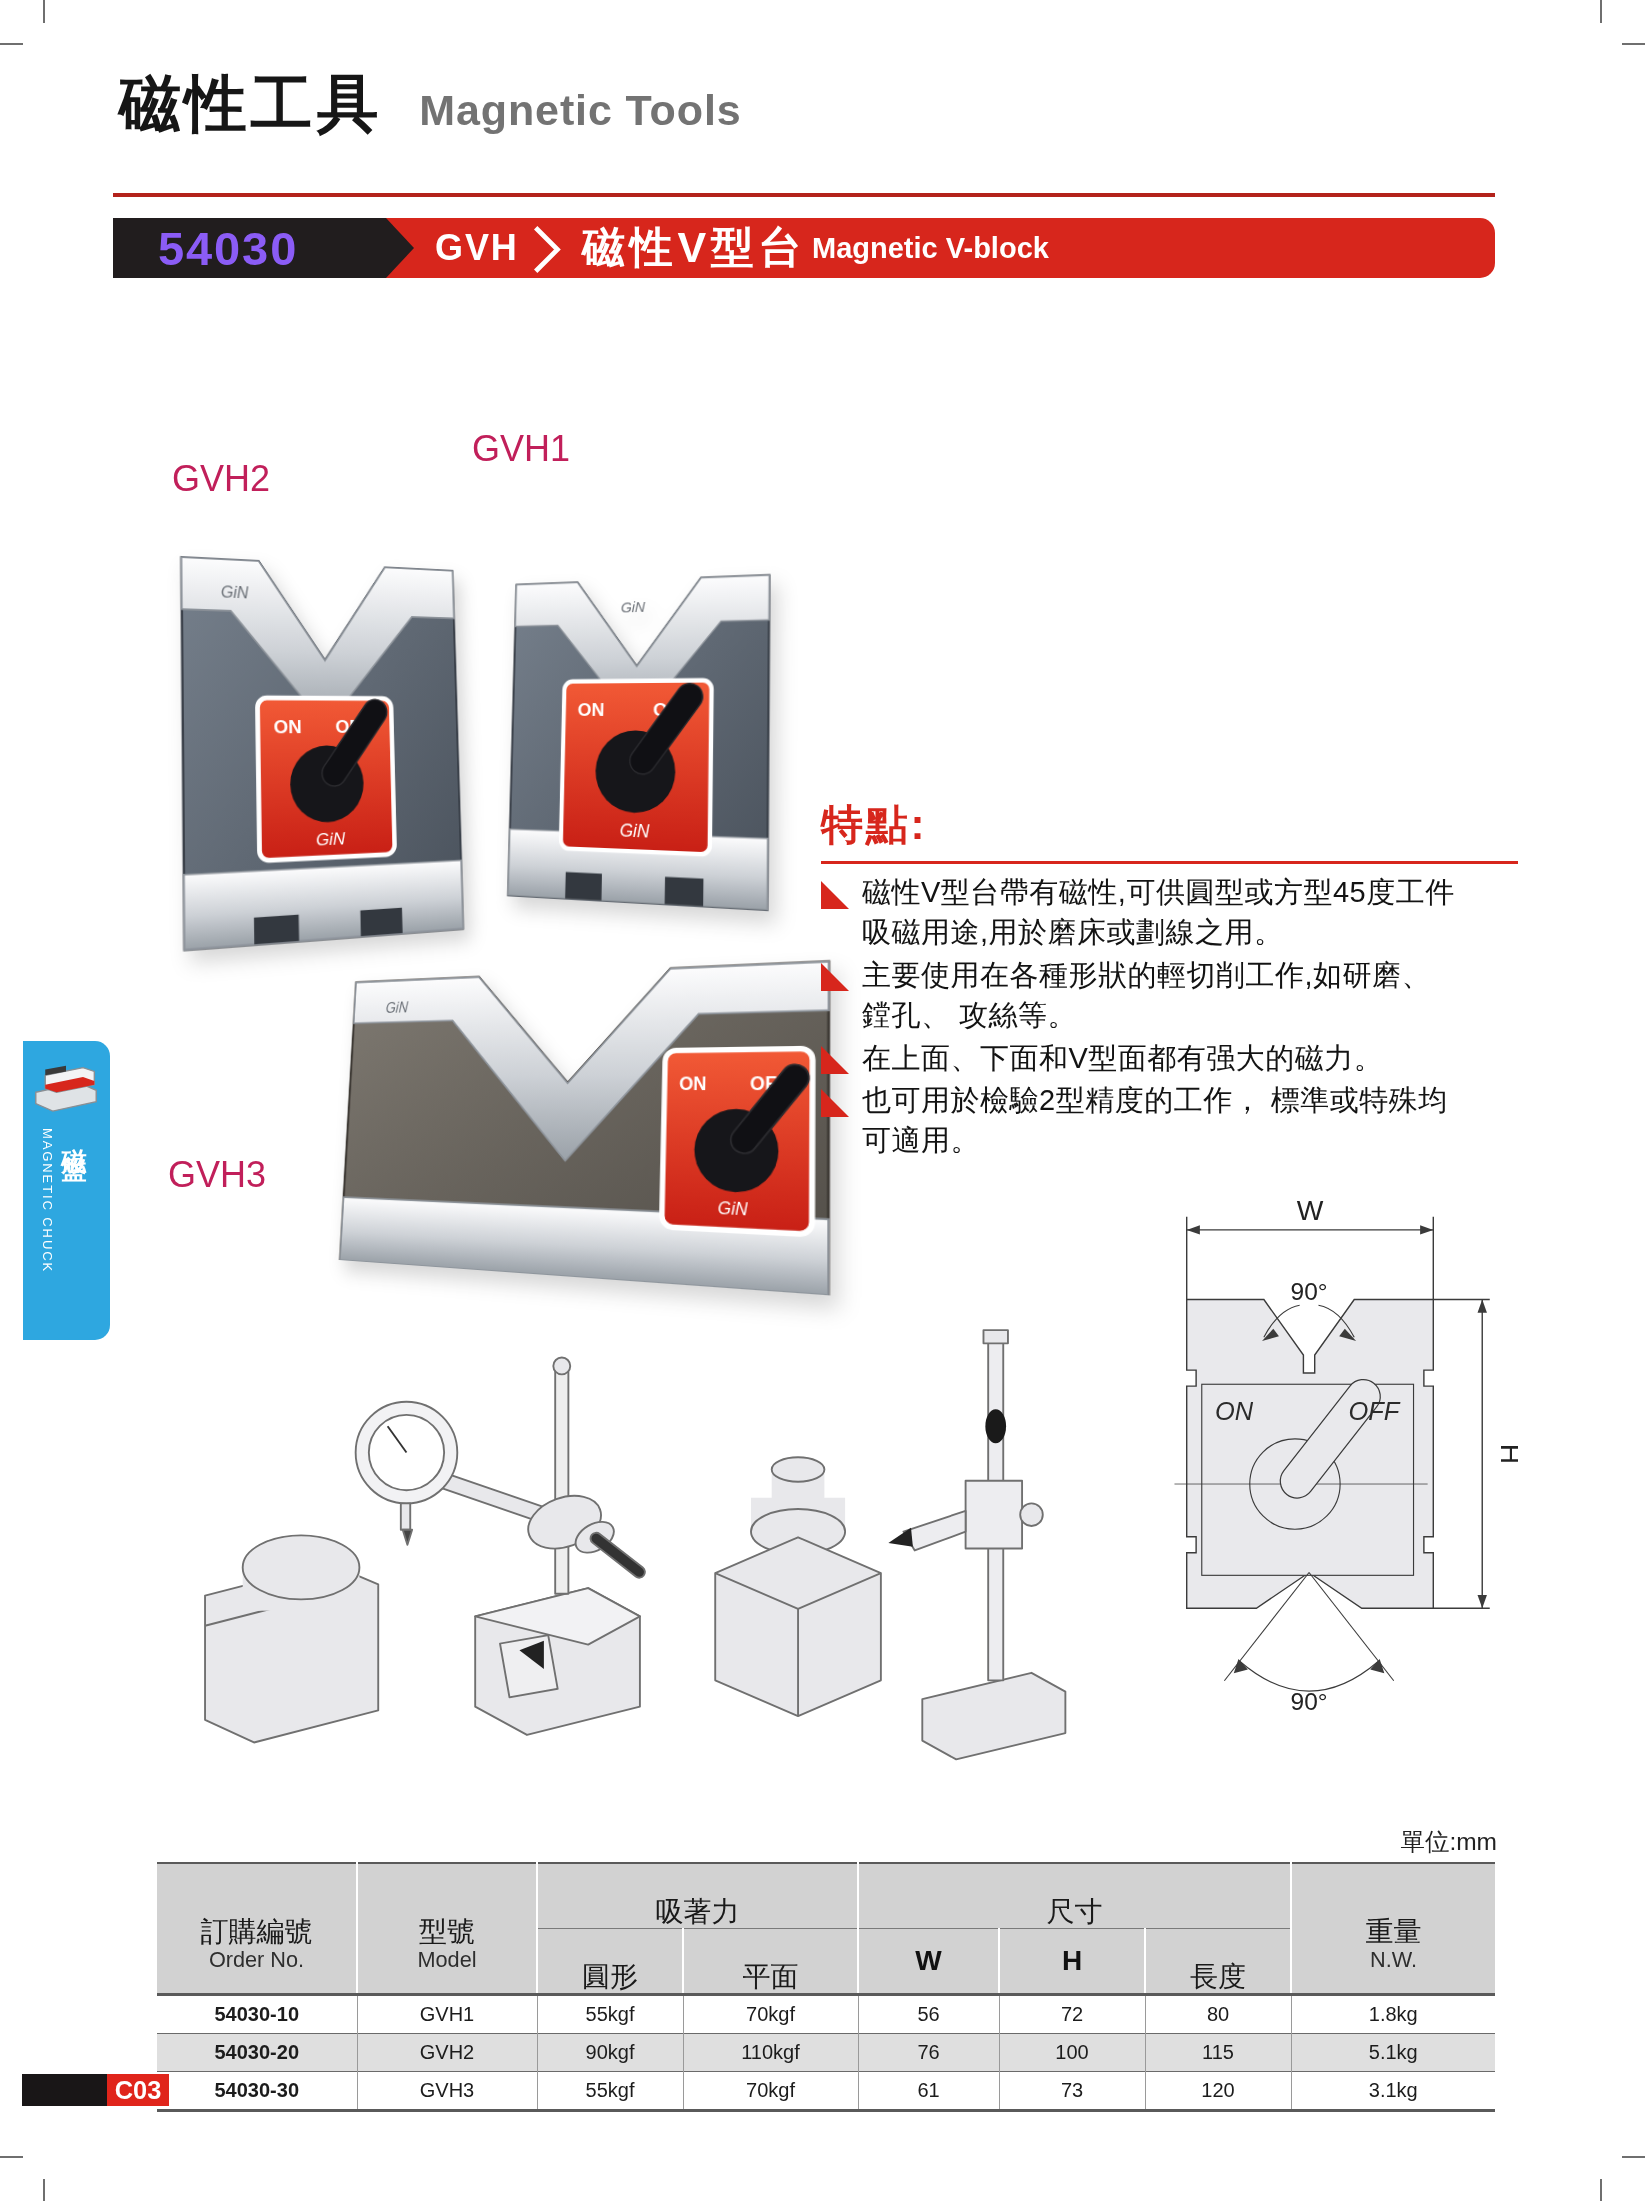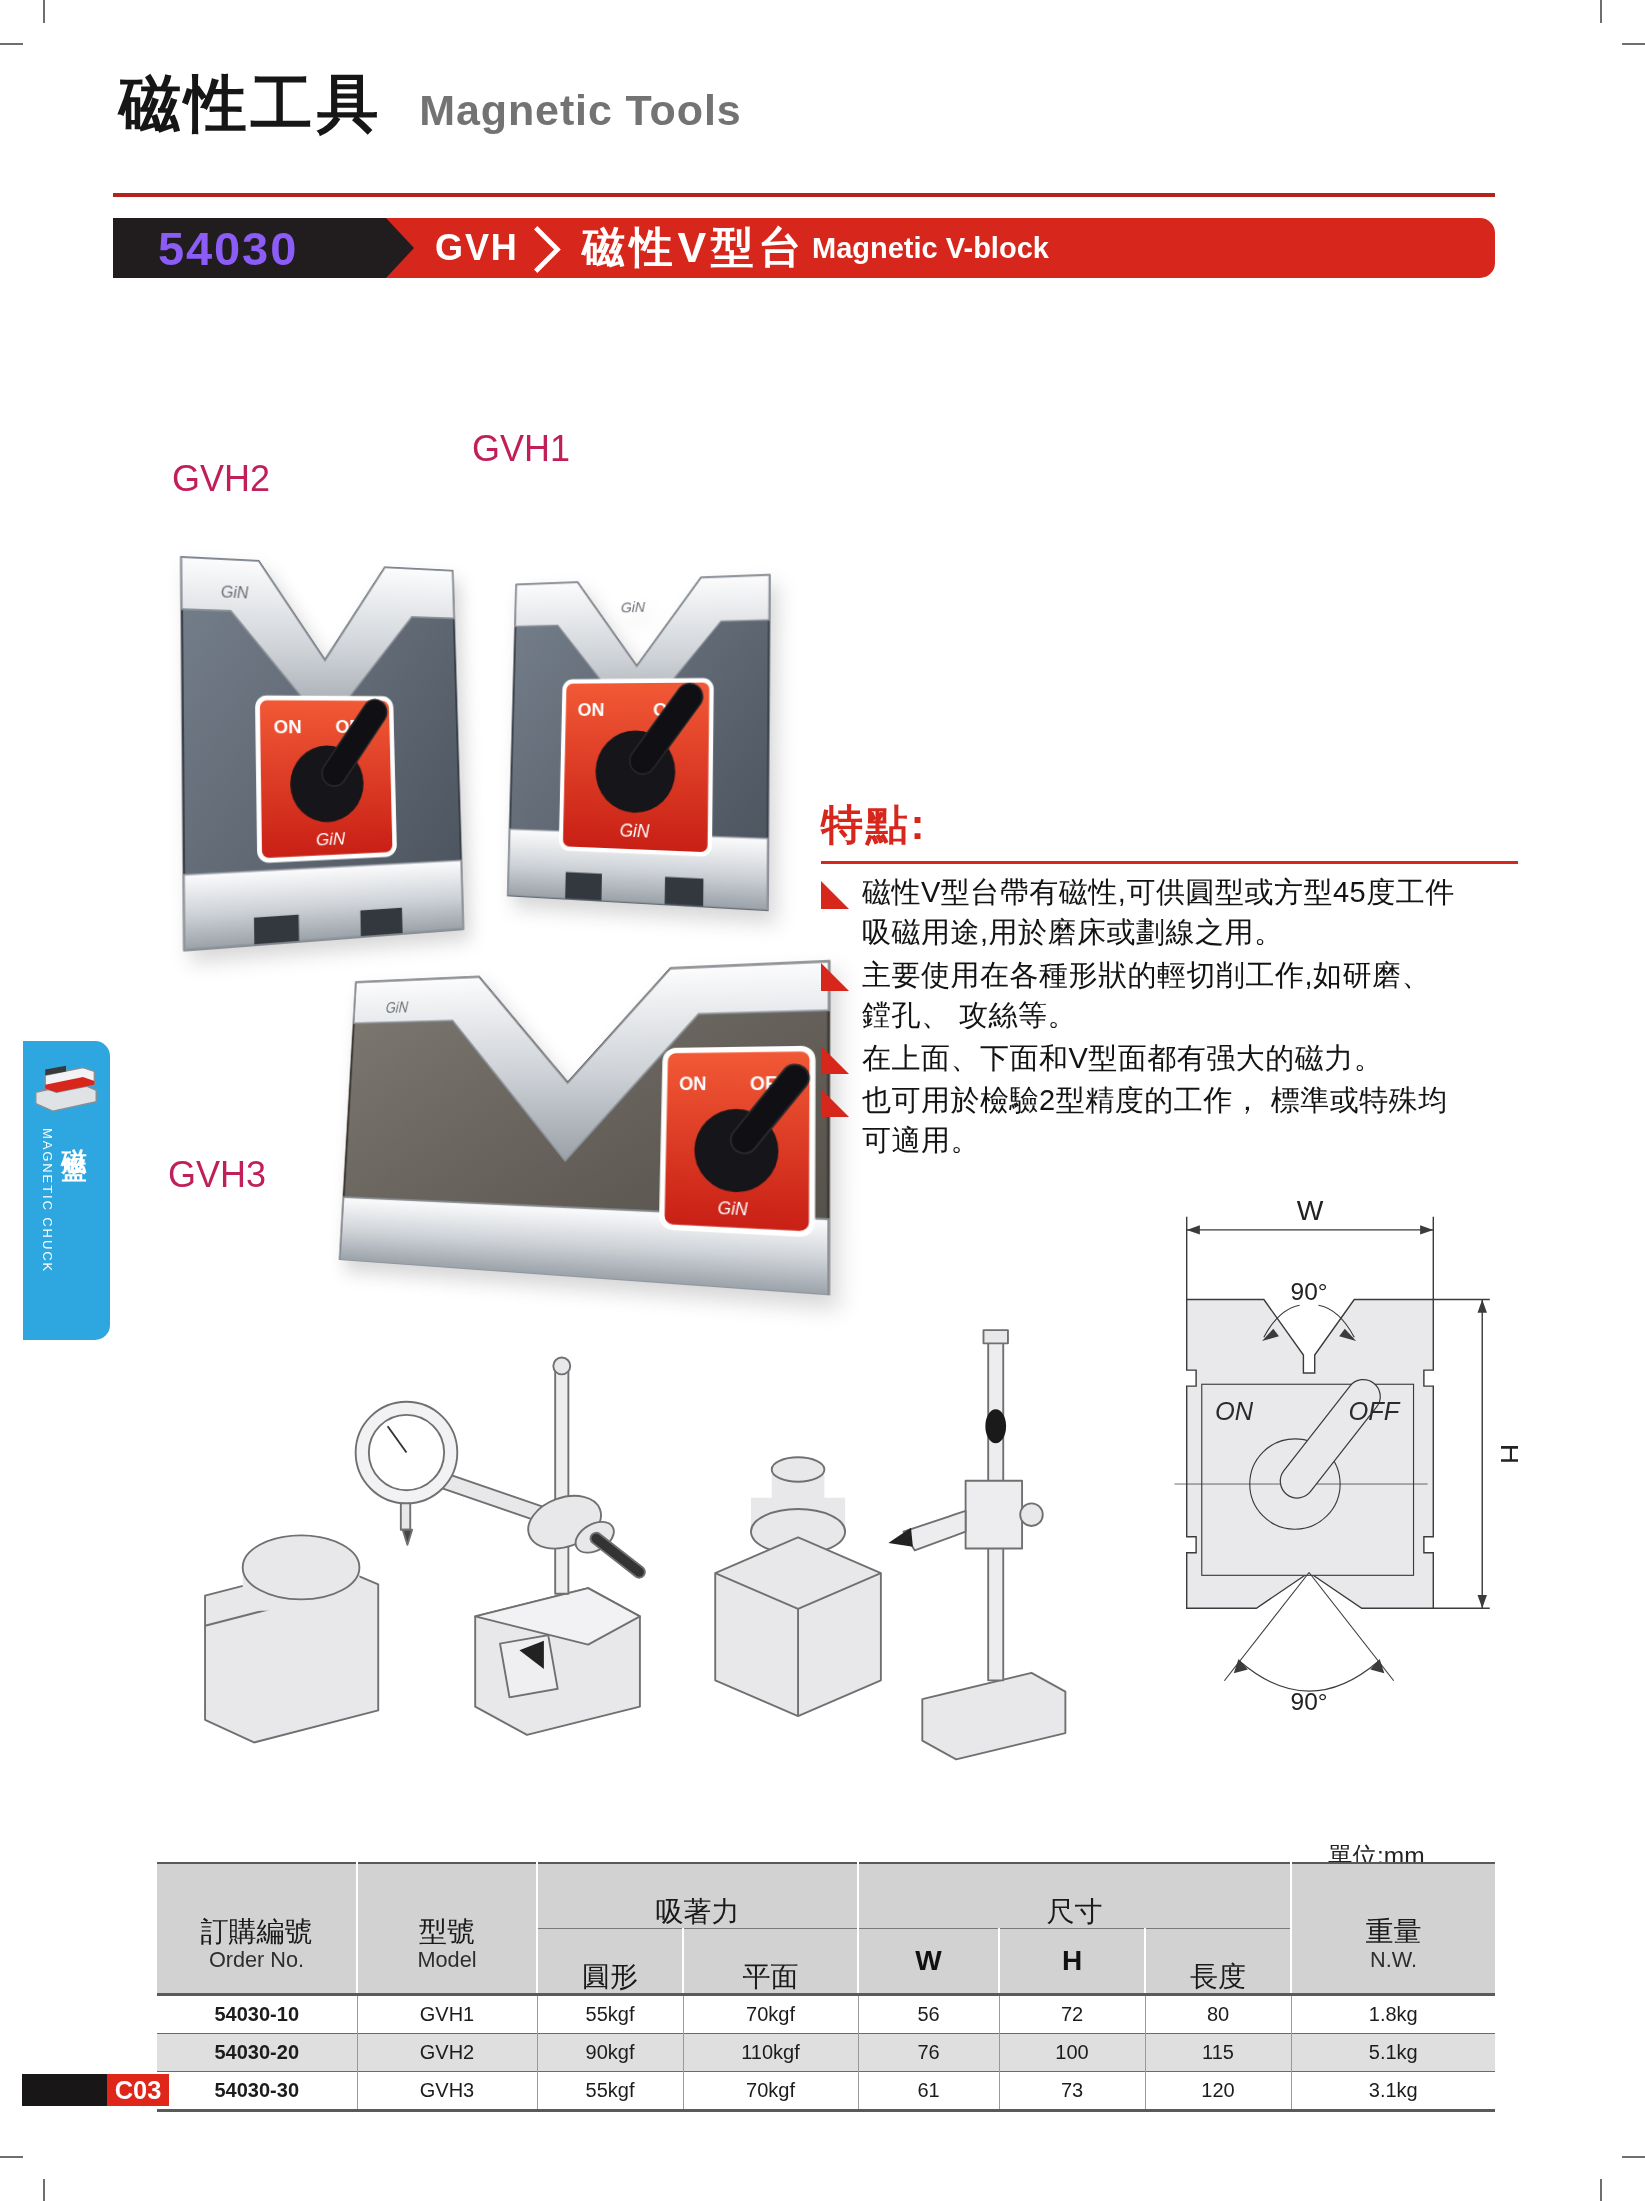--- a/index.html
+++ b/index.html
@@ -49,22 +49,22 @@
   .feat-rule{position:absolute;left:821px;top:861px;width:697px;height:2.8px;background:#d7261c;}
   .feats{position:absolute;left:821px;top:872px;width:704px;}
   .feat{position:relative;padding-left:41px;margin-bottom:2.8px;}
   .tri{position:absolute;left:0;top:8.5px;width:0;height:0;
        border-bottom:28px solid #d7261c;border-right:28px solid transparent;}
   .fline{font-size:29px;line-height:40px;color:#131313;letter-spacing:0.5px;}
   
   .diagram{position:absolute;left:1166px;top:1194px;width:352px;height:533px;}
   .illus{position:absolute;left:188px;top:1285px;width:885px;height:513px;}
   
-  .unit{position:absolute;left:1328px;top:1825px;width:169px;
-        font-size:24.5px;color:#222;margin-top:14px;}
+  .unit{position:absolute;left:1328px;top:1825px;width:169px;text-align:right;
+        font-size:24.5px;color:#222;}
   .tblwrap{position:absolute;left:157px;top:1862px;}
   table.spec{border-collapse:collapse;width:1338px;table-layout:fixed;
         border-top:2.8px solid #5a5a5a;border-bottom:3.8px solid #5a5a5a;}
   table.spec th{background:#d2d2d2;font-weight:normal;height:36px;padding:0;
         border-left:2.8px solid #fff;border-right:2.8px solid #fff;vertical-align:middle;text-align:center;}
   table.spec thead tr.sub th{border-top:1.9px solid #7a7a7a;}
   table.spec thead{border-bottom:3.8px solid #5a5a5a;}
   table.spec td{height:37px;padding:0;text-align:center;vertical-align:middle;
         border-left:0.9px solid #9a9a9a;border-right:0.9px solid #9a9a9a;
         border-top:1.9px solid #6a6a6a;font-size:20px;color:#1c1c1c;}

